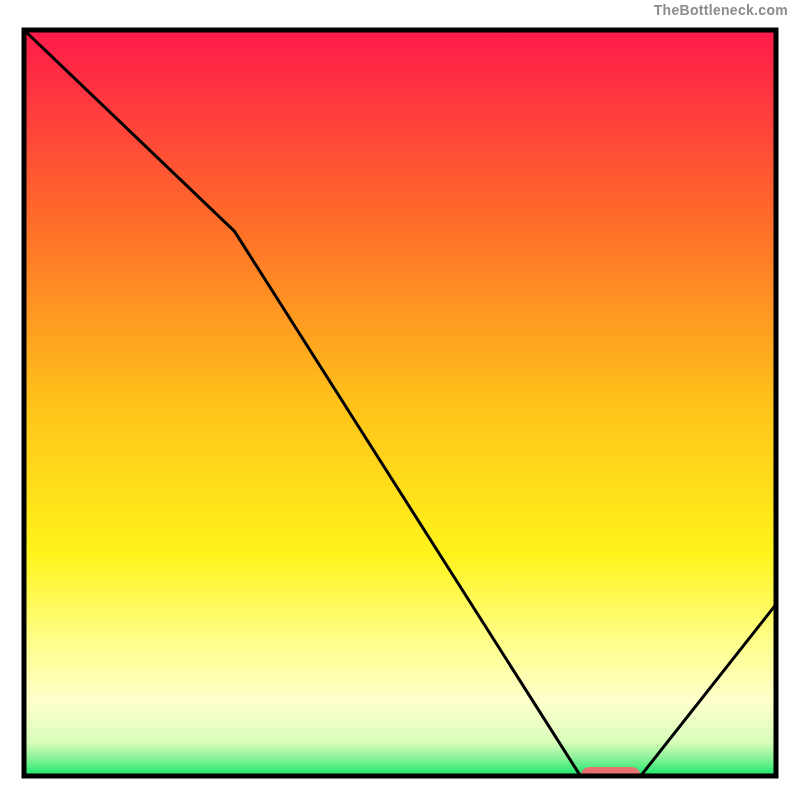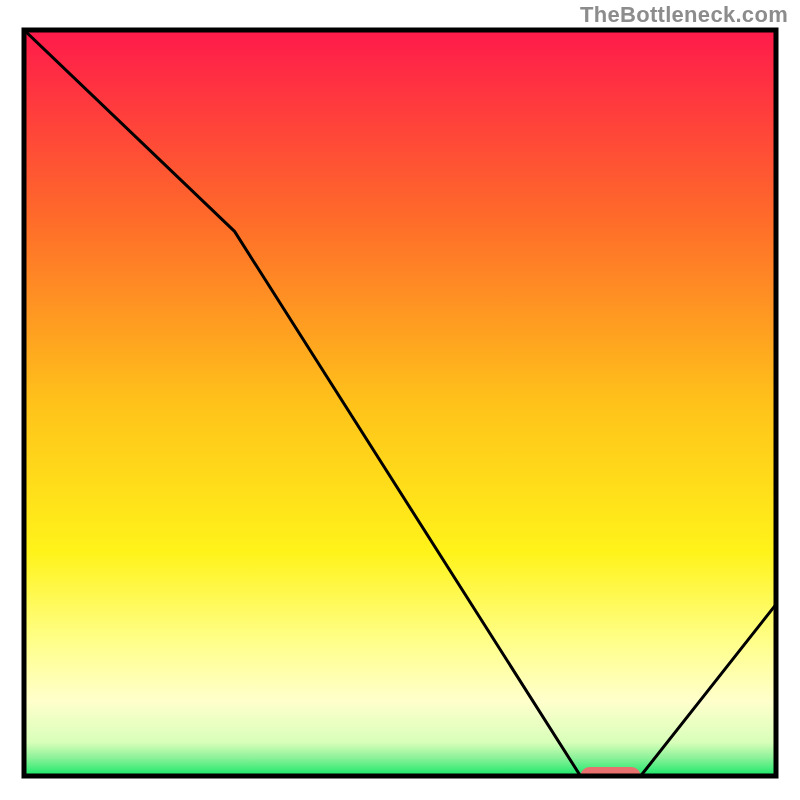--- a/index.html
+++ b/index.html
@@ -13,21 +13,21 @@
   }
   .canvas-wrap {
     position: relative;
     width: 800px;
     height: 800px;
   }
   .attribution {
     position: absolute;
     top: 2px;
     right: 12px;
-    font-size: 22px;
+    font-size: 14px;
     font-weight: 600;
     color: #8c8c8c;
     letter-spacing: 0.3px;
     user-select: none;
   }
   svg {
     display: block;
   }
 </style>
 </head>

